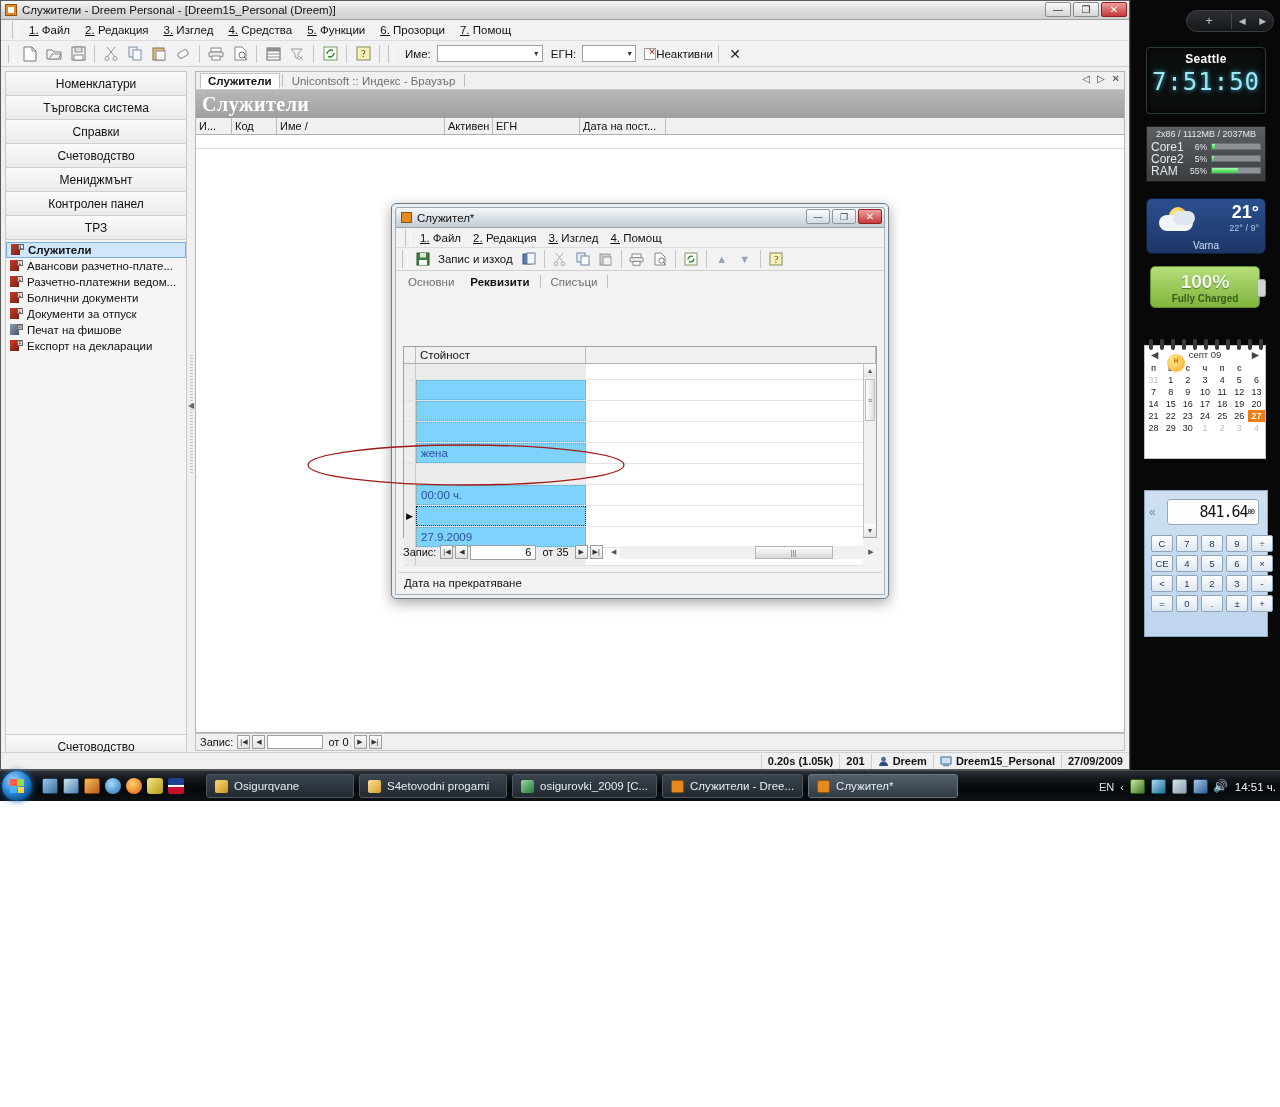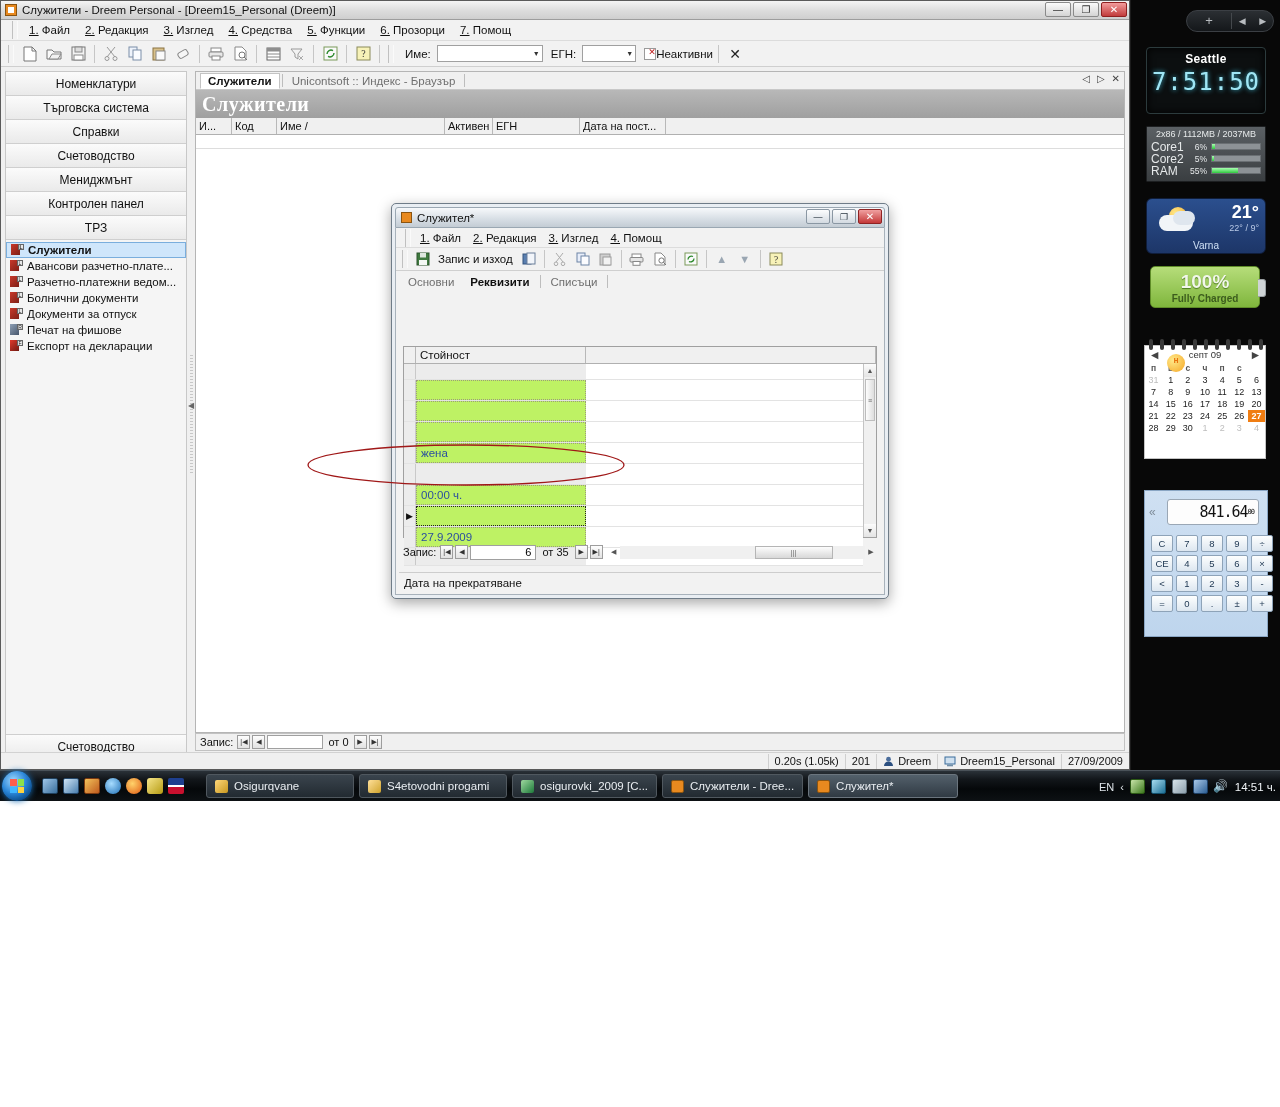--- a/index.html
+++ b/index.html
@@ -221,21 +221,21 @@
   .recnav .lb { font-size:11px; color:#111; margin-right:2px; }
   .navb { width:13px; height:14px; border:1px solid #9d9d9d; background:linear-gradient(to bottom,#fdfdfd,#e2e2e2);
           display:flex; align-items:center; justify-content:center; font-size:7px; color:#333; }
   .recnav input.numbox { width:56px; height:14px; border:1px solid #a0a0a0; background:#fff;
                          font-size:11px; text-align:right; padding-right:3px; font-family:"Liberation Sans",sans-serif; }
   .recnav .of { font-size:11px; color:#111; margin:0 3px; }
 
   .statusbar {
     position:absolute; left:0; right:0; bottom:0; height:17px;
     background:#f0f0f0; border-top:1px solid #d2d2d2;
-    display:flex; align-items:center; justify-content:flex-end; font-size:11px; color:#111;
+    display:flex; align-items:center; justify-content:flex-end; font-size:11px; color:#111;font-weight:bold;
   }
   .sb-cell { padding:0 6px; border-left:1px solid #cfcfcf; height:15px; display:flex; align-items:center; gap:4px;}
 
   
   #dlg {
     position:absolute; left:391px; top:203px; width:498px; height:396px;
     background:#e9eef3;
     border:1px solid #6f7c88;
     border-radius:5px;
     box-shadow:0 4px 14px rgba(0,0,0,.35);
@@ -273,21 +273,21 @@
   #dlg .ghdr { height:17px; background:#f0f0f0; border-bottom:1px solid #b0b0b0; display:flex; }
   #dlg .ghdr .c0 { width:12px; border-right:1px solid #b8b8b8; }
   #dlg .ghdr .c1 { width:170px; border-right:1px solid #b8b8b8; font-size:11.5px; color:#111;
                    display:flex; align-items:center; padding-left:4px; }
   #dlg .ghdr .c2 { flex:1; border-right:1px solid #b8b8b8; }
 
   #dlg .grows { position:absolute; left:0; right:13px; top:17px; bottom:0; background:#fff; }
   #dlg .grow { height:21px; display:flex; border-bottom:1px solid #e3e3e3; }
   #dlg .grow .sel { width:12px; border-right:1px solid #c9c9c9; background:#ececec;
                     display:flex; align-items:center; justify-content:center; font-size:9px; color:#111; }
-  #dlg .grow .val { width:170px; background:#bef264; border:1px dotted #9b9b7c;
+  #dlg .grow .val { width:170px; background:#7dd3fc; border:1px dotted #9b9b7c;
                     font-size:11.5px; color:#2b4f9e; display:flex; align-items:center; padding-left:4px; }
   #dlg .grow .val.blank { background:#ececec; border:none; }
   #dlg .grow.cur .val { border:1px dotted #222; }
   #dlg .grow .rest { flex:1; background:#fff; }
 
   #dlg .gvscroll { position:absolute; right:0; top:17px; bottom:0; width:13px;
                    background:#f0f0f0; border-left:1px solid #c4c4c4; }
   #dlg .gvscroll .sbtn { height:13px; display:flex; align-items:center; justify-content:center;
                          font-size:7px; color:#555; background:linear-gradient(to bottom,#fcfcfc,#e4e4e4); }
   #dlg .gvscroll .sbtn.bot { position:absolute; bottom:0; left:0; right:0; }

